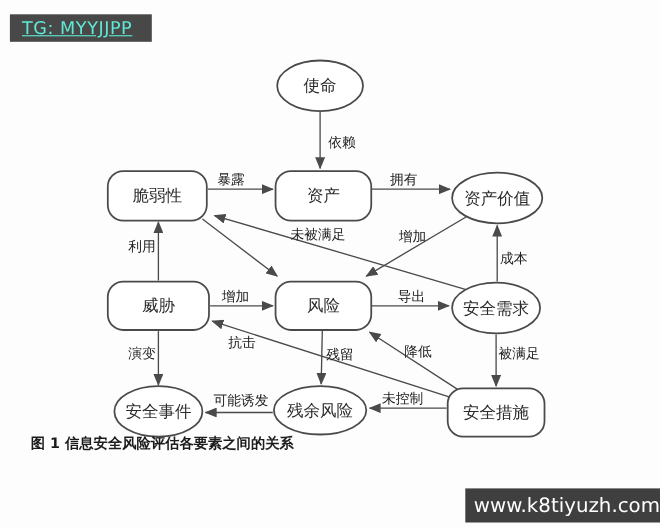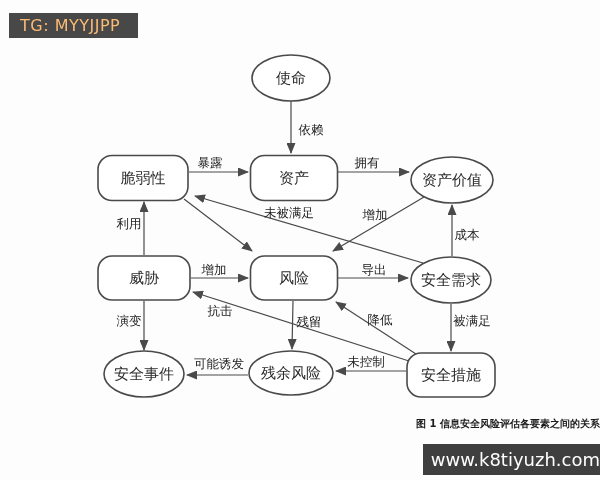--- a/index.html
+++ b/index.html
@@ -16,35 +16,35 @@
     position:absolute;left:9px;top:13px;width:129px;height:25px;
     color:#fff;font-size:16px;line-height:25px;padding-left:11px;
     box-sizing:border-box;letter-spacing:0.5px;z-index:3;
   }
   .banner-bottom{
     position:absolute;left:423px;top:444px;width:177px;height:31px;
     color:#fff;font-size:18px;line-height:31px;text-align:right;
     z-index:3;
   }
   .caption{
-    position:absolute;left:0;top:417px;width:600px;
-    text-align:right;padding-left:28px;box-sizing:border-box;
-    font-size:10px;font-weight:600;color:#1c1c1c;z-index:2;
+    position:absolute;left:0;top:394px;width:600px;
+    text-align:left;padding-left:28px;box-sizing:border-box;
+    font-size:13px;font-weight:600;color:#1c1c1c;z-index:2;
   }
   svg#diagram{position:absolute;left:0;top:0;z-index:1;}
   .node-shape{fill:#ffffff;stroke-width:1.6;}
   .node-label{font-size:15px;text-anchor:middle;}
   .edge{stroke-width:1.2;fill:none;}
   .edge-label{font-size:12.5px;text-anchor:middle;}
 </style>
 </head>
 <body>
 
 <div class="screen" style="background: rgb(253, 253, 253);">
-  <div class="banner-top" style="background: rgb(72, 72, 72); color: #fdba74;">TG: MYYJJPP</div>
+  <div class="banner-top" style="background: rgb(72, 72, 72); color: #5eead4; text-decoration: underline;">TG: MYYJJPP</div>
 
   <svg id="diagram" width="600" height="480" viewBox="0 0 600 480">
       <defs>
         <marker id="arrow" markerUnits="userSpaceOnUse" markerWidth="11" markerHeight="9" refX="10" refY="4.5" orient="auto">
           <polygon points="0,0 11,4.5 0,9" fill="#4a4a4a"></polygon>
         </marker>
       </defs>
       <line x1="291" y1="101" x2="291" y2="153" class="edge" stroke="#4a4a4a" marker-end="url(#arrow)"></line>
       <line x1="189" y1="172" x2="248" y2="172" class="edge" stroke="#4a4a4a" marker-end="url(#arrow)"></line>
       <line x1="338" y1="172" x2="409" y2="172" class="edge" stroke="#4a4a4a" marker-end="url(#arrow)"></line>

